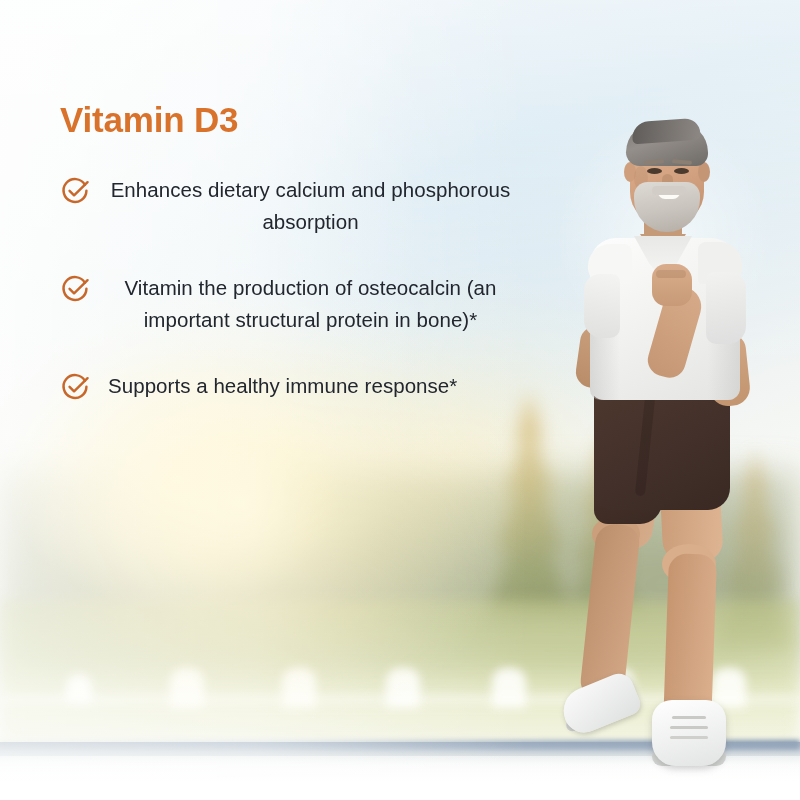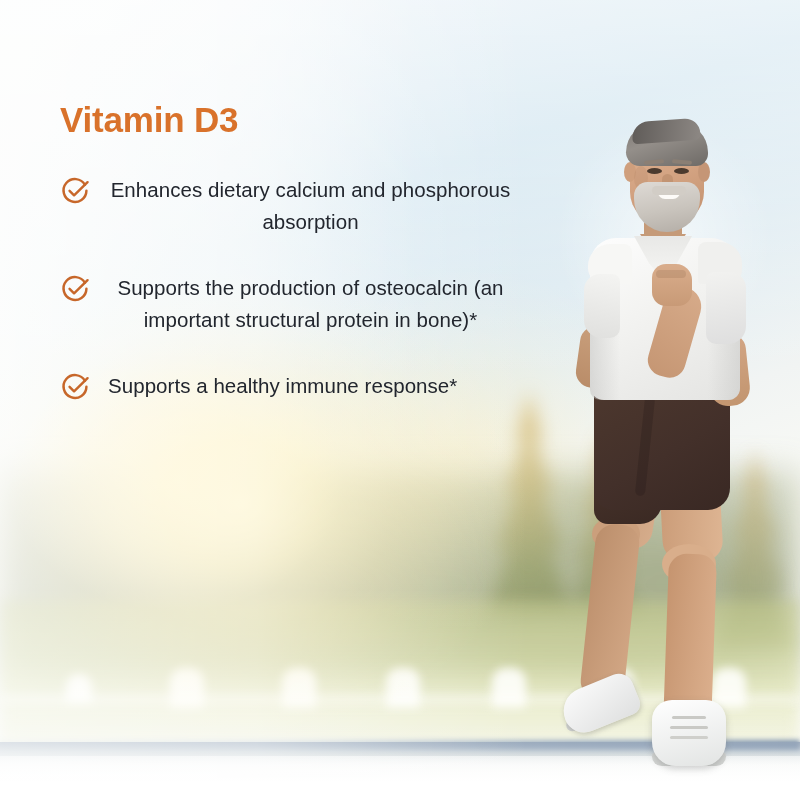--- a/index.html
+++ b/index.html
@@ -297,21 +297,21 @@
         <span class="btxt">Enhances dietary calcium and phosphorous absorption</span>
       </div>
 
       <div class="bullet">
         <span class="ck">
           <svg viewBox="0 0 32 32" width="30" height="30">
             <path d="M26.6 9.4 A12.2 12.2 0 1 0 28.2 15.6" fill="none" stroke="#c7672a" stroke-width="2.6" stroke-linecap="round"></path>
             <path d="M10.2 15.8 L15.0 20.6 L29.4 6.6" fill="none" stroke="#c7672a" stroke-width="2.6" stroke-linecap="round" stroke-linejoin="round"></path>
           </svg>
         </span>
-        <span class="btxt">Supports the production of osteocalcin (an important structural protein in bone)*</span>
+        <span class="btxt">Vitamin the production of osteocalcin (an important structural protein in bone)*</span>
       </div>
 
       <div class="bullet">
         <span class="ck">
           <svg viewBox="0 0 32 32" width="30" height="30">
             <path d="M26.6 9.4 A12.2 12.2 0 1 0 28.2 15.6" fill="none" stroke="#c7672a" stroke-width="2.6" stroke-linecap="round"></path>
             <path d="M10.2 15.8 L15.0 20.6 L29.4 6.6" fill="none" stroke="#c7672a" stroke-width="2.6" stroke-linecap="round" stroke-linejoin="round"></path>
           </svg>
         </span>
         <span class="btxt">Supports a healthy immune response*</span>

